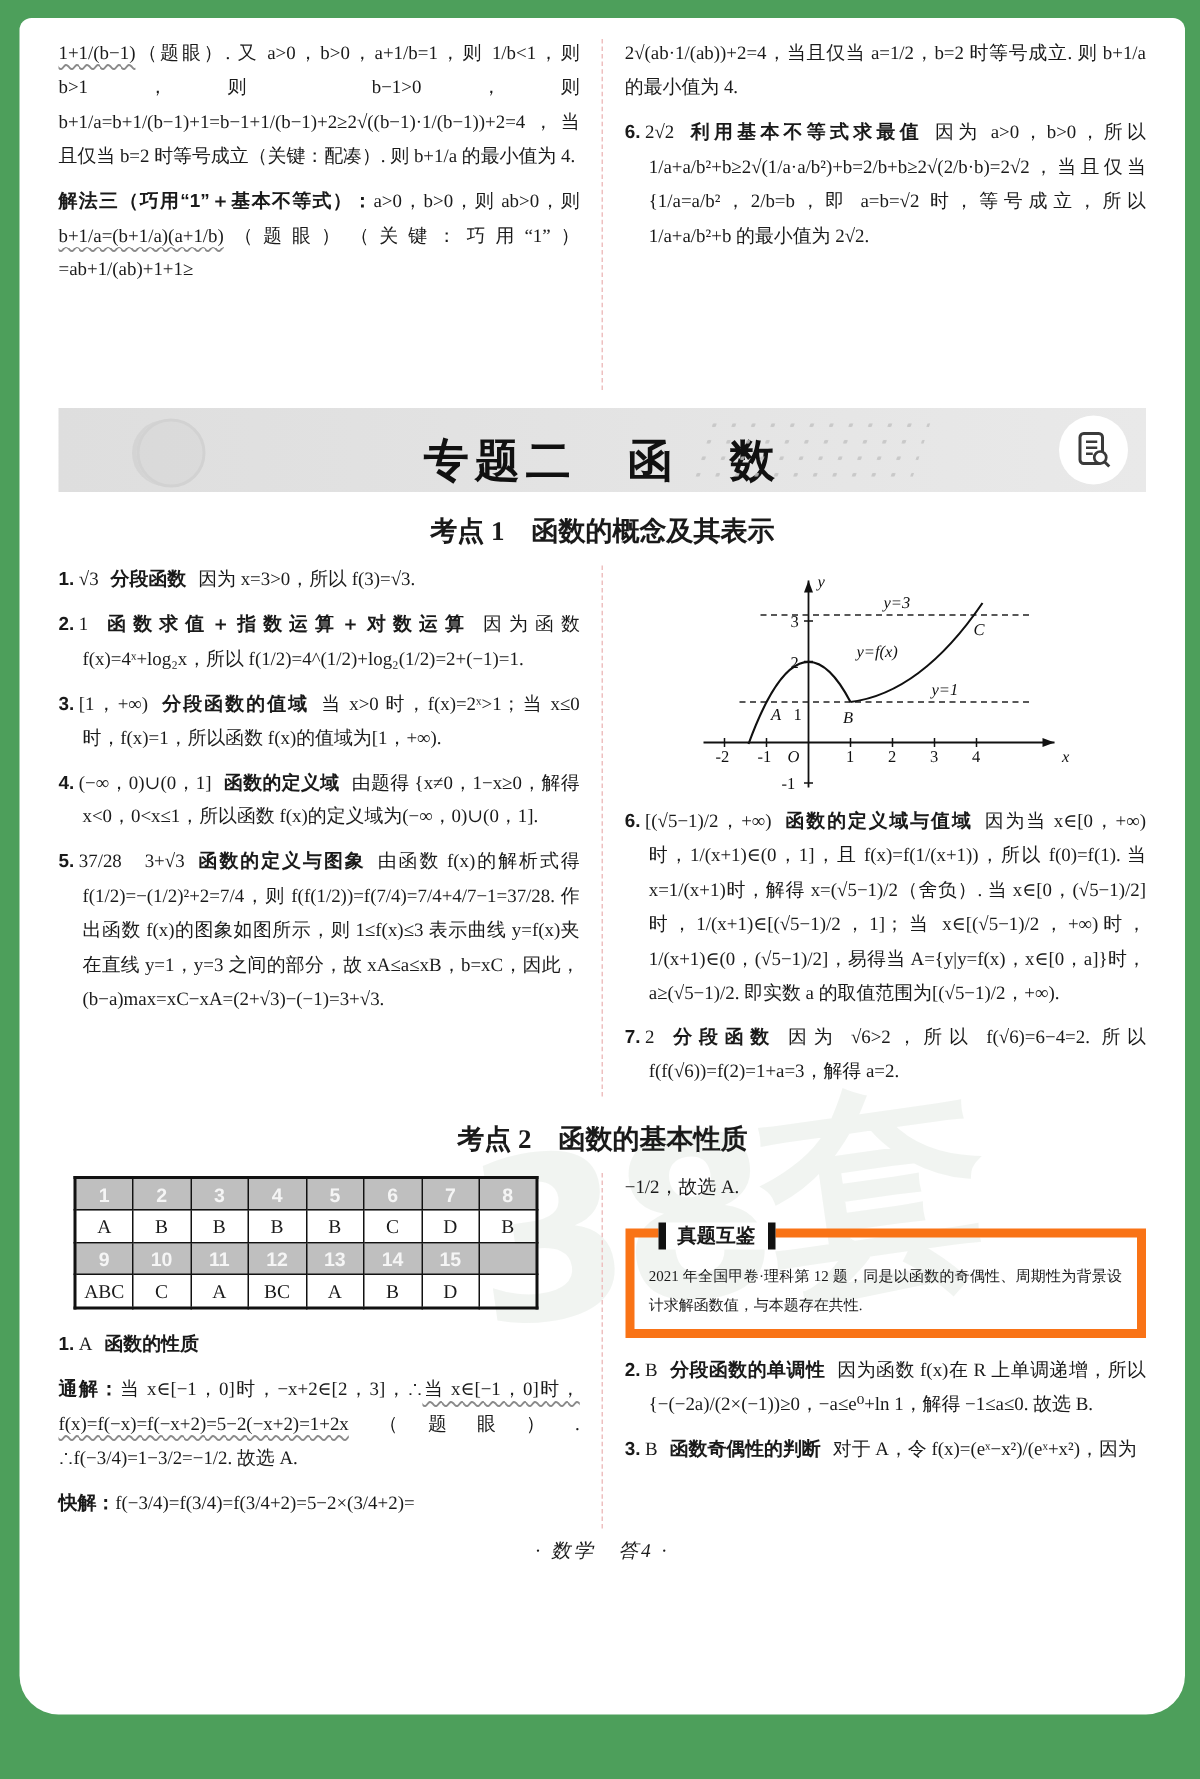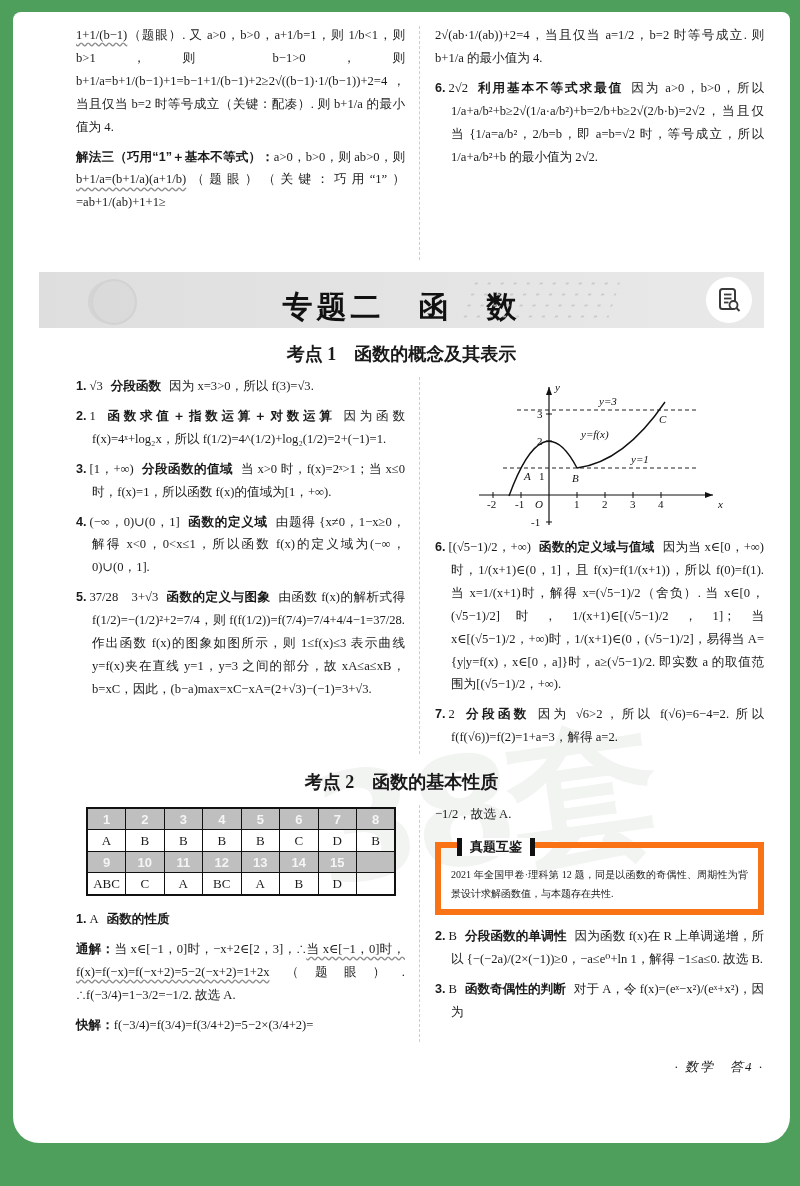--- a/index.html
+++ b/index.html
@@ -13,21 +13,21 @@
     position:absolute;top:12px;left:13px;right:10px;bottom:43px;
     background:#ffffff;border-radius:8px 8px 26px 26px;
     padding:12px 26px 8px;overflow:hidden;box-sizing:border-box;
   }
   .watermark{
     position:absolute;left:300px;top:690px;width:480px;
     font-size:150px;font-weight:bold;color:rgba(150,170,150,.13);
     transform:rotate(-8deg);letter-spacing:-6px;pointer-events:none;
     font-family:"DejaVu Sans",sans-serif;z-index:0;
   }
-  .cols{display:flex;gap:30px;position:relative;z-index:1;margin-left:37px;}
+  .cols{display:flex;gap:30px;position:relative;z-index:1;}
   .cols::after{
     content:"";position:absolute;left:calc(50% - 1px);top:2px;bottom:2px;
     border-left:1px dashed #eebfbf;
   }
   .col{flex:1;min-width:0;}
   .para{margin:0 0 7px;font-size:12.6px;line-height:1.82;text-align:justify;}
   .item{padding-left:16px;text-indent:-16px;}
   .num{font-family:"Liberation Sans","DejaVu Sans",sans-serif;font-weight:bold;margin-right:3px;}
   .ans{margin-right:8px;}
   .lbl{font-family:"Liberation Sans","DejaVu Sans",sans-serif;font-weight:bold;margin-right:8px;}
@@ -77,21 +77,21 @@
   .zbox{
     position:relative;border:6px solid #f97316;margin:16px 0 10px;padding:18px 10px 6px;
   }
   .zbox-label{
     position:absolute;top:-10px;left:16px;background:#fff;padding:0 8px;
     font-family:"Liberation Sans","DejaVu Sans",sans-serif;font-weight:bold;font-size:13px;
     border-left:5px solid #111;border-right:5px solid #111;line-height:1.4;
   }
   .zbox-text{font-size:10px;line-height:1.85;margin:0;text-align:justify;}
   .footer{
-    text-align:right;font-size:13px;margin-top:14px;font-style:italic;
+    text-align:center;font-size:13px;margin-top:4px;font-style:italic;
     letter-spacing:2px;position:relative;z-index:1;
   }
   .top-section{min-height:238px;}
 </style>
 </head>
 <body>
 
 <div class="sheet">
   <div class="watermark">38套</div>
 
@@ -122,21 +122,21 @@
     </div>
   </div>
 
   <h2>考点 1　函数的概念及其表示</h2>
   <section class="cols">
     <div class="col">
       <p class="para item"><span class="num">1.</span><span class="ans">√3</span><span class="lbl">分段函数</span><span>因为 x=3&gt;0，所以 f(3)=√3.</span></p>
       <p class="para item"><span class="num">2.</span><span class="ans">1</span><span class="lbl">函数求值＋指数运算＋对数运算</span><span>因为函数 f(x)=4ˣ+log₂x，所以 f(1/2)=4^(1/2)+log₂(1/2)=2+(−1)=1.</span></p>
       <p class="para item"><span class="num">3.</span><span class="ans">[1，+∞)</span><span class="lbl">分段函数的值域</span><span>当 x&gt;0 时，f(x)=2ˣ&gt;1；当 x≤0 时，f(x)=1，所以函数 f(x)的值域为[1，+∞).</span></p>
       <p class="para item"><span class="num">4.</span><span class="ans">(−∞，0)∪(0，1]</span><span class="lbl">函数的定义域</span><span>由题得 {x≠0，1−x≥0，解得 x&lt;0，0&lt;x≤1，所以函数 f(x)的定义域为(−∞，0)∪(0，1].</span></p>
-      <p class="para item"><span class="num">5.</span><span class="ans">37/28　3+√3</span><span class="lbl">函数的定义与图象</span><span>由函数 f(x)的解析式得 f(1/2)=−(1/2)²+2=7/4，则 f(f(1/2))=f(7/4)=7/4+4/4−1=37/28. 作出函数 f(x)的图象如图所示，则 1≤f(x)≤3 表示曲线 y=f(x)夹在直线 y=1，y=3 之间的部分，故 xA≤a≤xB，b=xC，因此，(b−a)max=xC−xA=(2+√3)−(−1)=3+√3.</span></p>
+      <p class="para item"><span class="num">5.</span><span class="ans">37/28　3+√3</span><span class="lbl">函数的定义与图象</span><span>由函数 f(x)的解析式得 f(1/2)=−(1/2)²+2=7/4，则 f(f(1/2))=f(7/4)=7/4+4/7−1=37/28. 作出函数 f(x)的图象如图所示，则 1≤f(x)≤3 表示曲线 y=f(x)夹在直线 y=1，y=3 之间的部分，故 xA≤a≤xB，b=xC，因此，(b−a)max=xC−xA=(2+√3)−(−1)=3+√3.</span></p>
     </div>
     <div class="col">
 
       <svg class="figure" width="262" height="155" viewBox="0 0 262 155">
         <line x1="10" y1="120" x2="244" y2="120" stroke="#111" stroke-width="1.2"></line>
         <polygon points="244,120 236,117 236,123" fill="#111"></polygon>
         <line x1="80" y1="150" x2="80" y2="12" stroke="#111" stroke-width="1.2"></line>
         <polygon points="80,12 77,20 83,20" fill="#111"></polygon>
         <line x1="34" y1="93" x2="228" y2="93" stroke="#222" stroke-width="1" stroke-dasharray="4 3"></line>
         <line x1="48" y1="35" x2="228" y2="35" stroke="#222" stroke-width="1" stroke-dasharray="4 3"></line>

